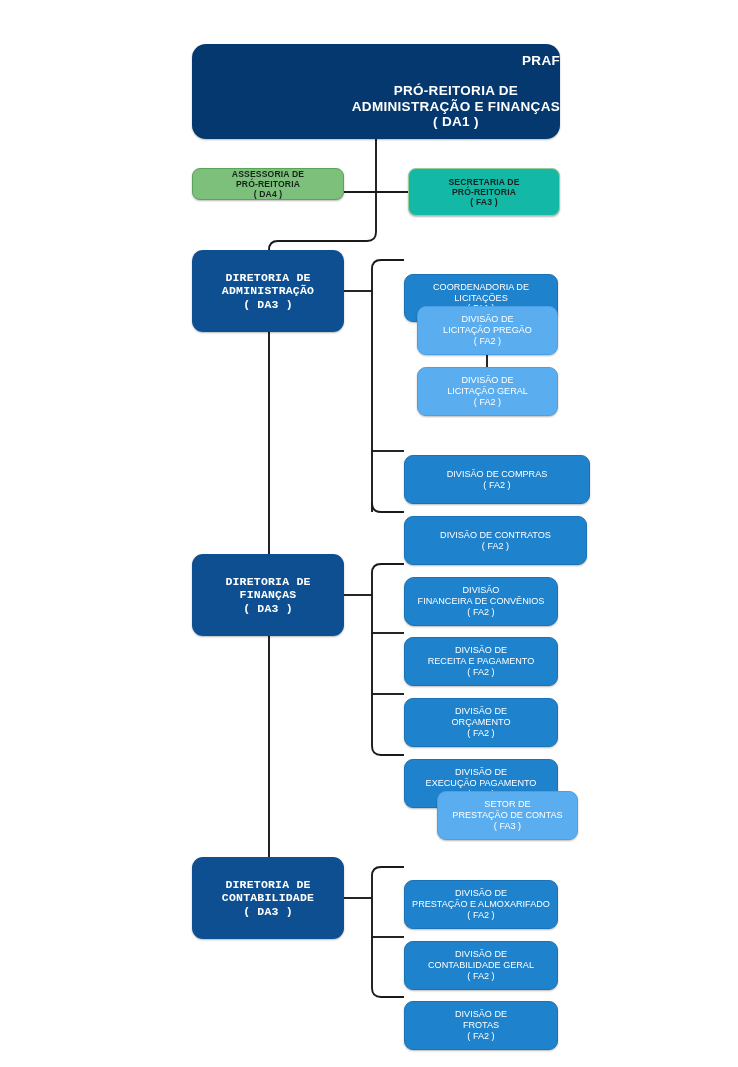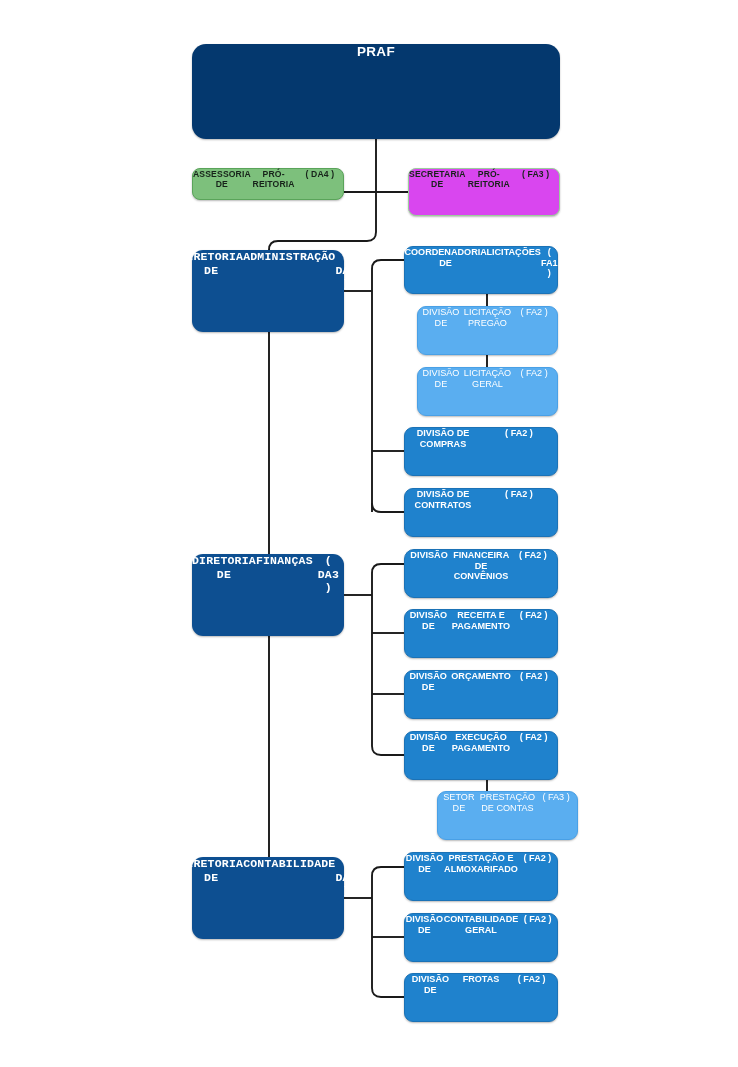--- a/index.html
+++ b/index.html
@@ -4,21 +4,21 @@
 <style>
   html,body{margin:0;padding:0;background:#ffffff;}
   body{
     width:738px;height:1067px;position:relative;overflow:hidden;
     font-family:"Liberation Sans","DejaVu Sans",sans-serif;
   }
   #chart{position:absolute;left:0;top:0;width:738px;height:1067px;}
   .conn{position:absolute;left:0;top:0;width:738px;height:1067px;pointer-events:none;}
   .node{
     position:absolute;box-sizing:border-box;
-    display:flex;flex-direction:row;align-items:flex-start;justify-content:center;
+    display:flex;flex-direction:column;align-items:flex-end;justify-content:center;
     text-align:center;border-radius:9px;
     box-shadow:0 1px 2px rgba(0,0,0,0.28);
     line-height:1.18;
   }
   .node .ln{display:block;width:100%;}
 
   
   .n-root{
     background:#04386e;color:#ffffff;border-radius:14px;
     font-weight:bold;font-size:13.5px;letter-spacing:.3px;
@@ -31,28 +31,28 @@
     background:#0d4f91;color:#ffffff;font-weight:bold;font-size:11.5px;
     border-radius:11px;letter-spacing:.2px;font-family:Liberation Mono, monospace;
   }
 
   
   .n-green-dark{
     background:#7dc07c;color:#17231a;font-weight:bold;font-size:8.6px;
     border:1px solid #5aa45a;border-radius:8px;letter-spacing:.15px;
   }
   .n-green-light{
-    background:#d946ef;color:#17231a;font-weight:bold;font-size:8.6px;
+    background:#14b8a6;color:#17231a;font-weight:bold;font-size:8.6px;
     border:1px solid #9ccc9c;border-radius:8px;letter-spacing:.15px;
   }
 
   
   .n-blue{
-    background:#1f82cd;color:#ffffff;font-weight:bold;font-size:9.1px;
-    border:1px solid #1b72b6;border-radius:9px;
+    background:#1f82cd;color:#ffffff;font-weight:normal;font-size:9.1px;
+    border:1px solid #1b72b6;border-radius:9px;margin-top:28px;
   }
   
   .n-blue-light{
     background:#5aaef0;color:#ffffff;font-weight:normal;font-size:9.1px;
     border:1px solid #49a0e6;border-radius:9px;
   }
 </style>
 </head>
 <body>
 
@@ -88,20 +88,25 @@
       <path d="M344,898 L372,898"></path>
       <path d="M372,876 Q372,867 381,867 L404,867"></path>
       <path d="M372,876 L372,988"></path>
       <path d="M372,937 L404,937"></path>
       <path d="M372,988 Q372,997 381,997 L404,997"></path>
     </g>
   </svg>
 
   <div class="node n-root" style="left:192px;top:44px;width:368px;height:95px;">
     <span class="title">PRAF</span>
+    <span class="sub">
+      <span class="ln">PRÓ-REITORIA DE</span>
+      <span class="ln">ADMINISTRAÇÃO E FINANÇAS</span>
+      <span class="ln">( DA1 )</span>
+    </span>
   </div>
 
   <div class="node n-green-dark" style="left:192px;top:168px;width:152px;height:32px;">
     <span class="ln">ASSESSORIA DE</span>
     <span class="ln">PRÓ-REITORIA</span>
     <span class="ln">( DA4 )</span>
   </div>
 
   <div class="node n-green-light" style="left:408px;top:168px;width:152px;height:48px;">
     <span class="ln">SECRETARIA DE</span>
@@ -126,26 +131,26 @@
     <span class="ln">LICITAÇÃO PREGÃO</span>
     <span class="ln">( FA2 )</span>
   </div>
 
   <div class="node n-blue-light" style="left:417px;top:367px;width:141px;height:49px;">
     <span class="ln">DIVISÃO DE</span>
     <span class="ln">LICITAÇÃO GERAL</span>
     <span class="ln">( FA2 )</span>
   </div>
 
-  <div class="node n-blue" style="left:404px;top:427px;width:154px;height:49px;">
+  <div class="node n-blue" style="left:404px;top:427px;width:186px;height:49px;">
     <span class="ln">DIVISÃO DE COMPRAS</span>
     <span class="ln">( FA2 )</span>
   </div>
 
-  <div class="node n-blue" style="left:404px;top:488px;width:154px;height:49px;">
+  <div class="node n-blue" style="left:404px;top:488px;width:183px;height:49px;">
     <span class="ln">DIVISÃO DE CONTRATOS</span>
     <span class="ln">( FA2 )</span>
   </div>
 
   <div class="node n-dir" style="left:192px;top:554px;width:152px;height:82px;">
     <span class="ln">DIRETORIA DE</span>
     <span class="ln">FINANÇAS</span>
     <span class="ln">( DA3 )</span>
   </div>
 

